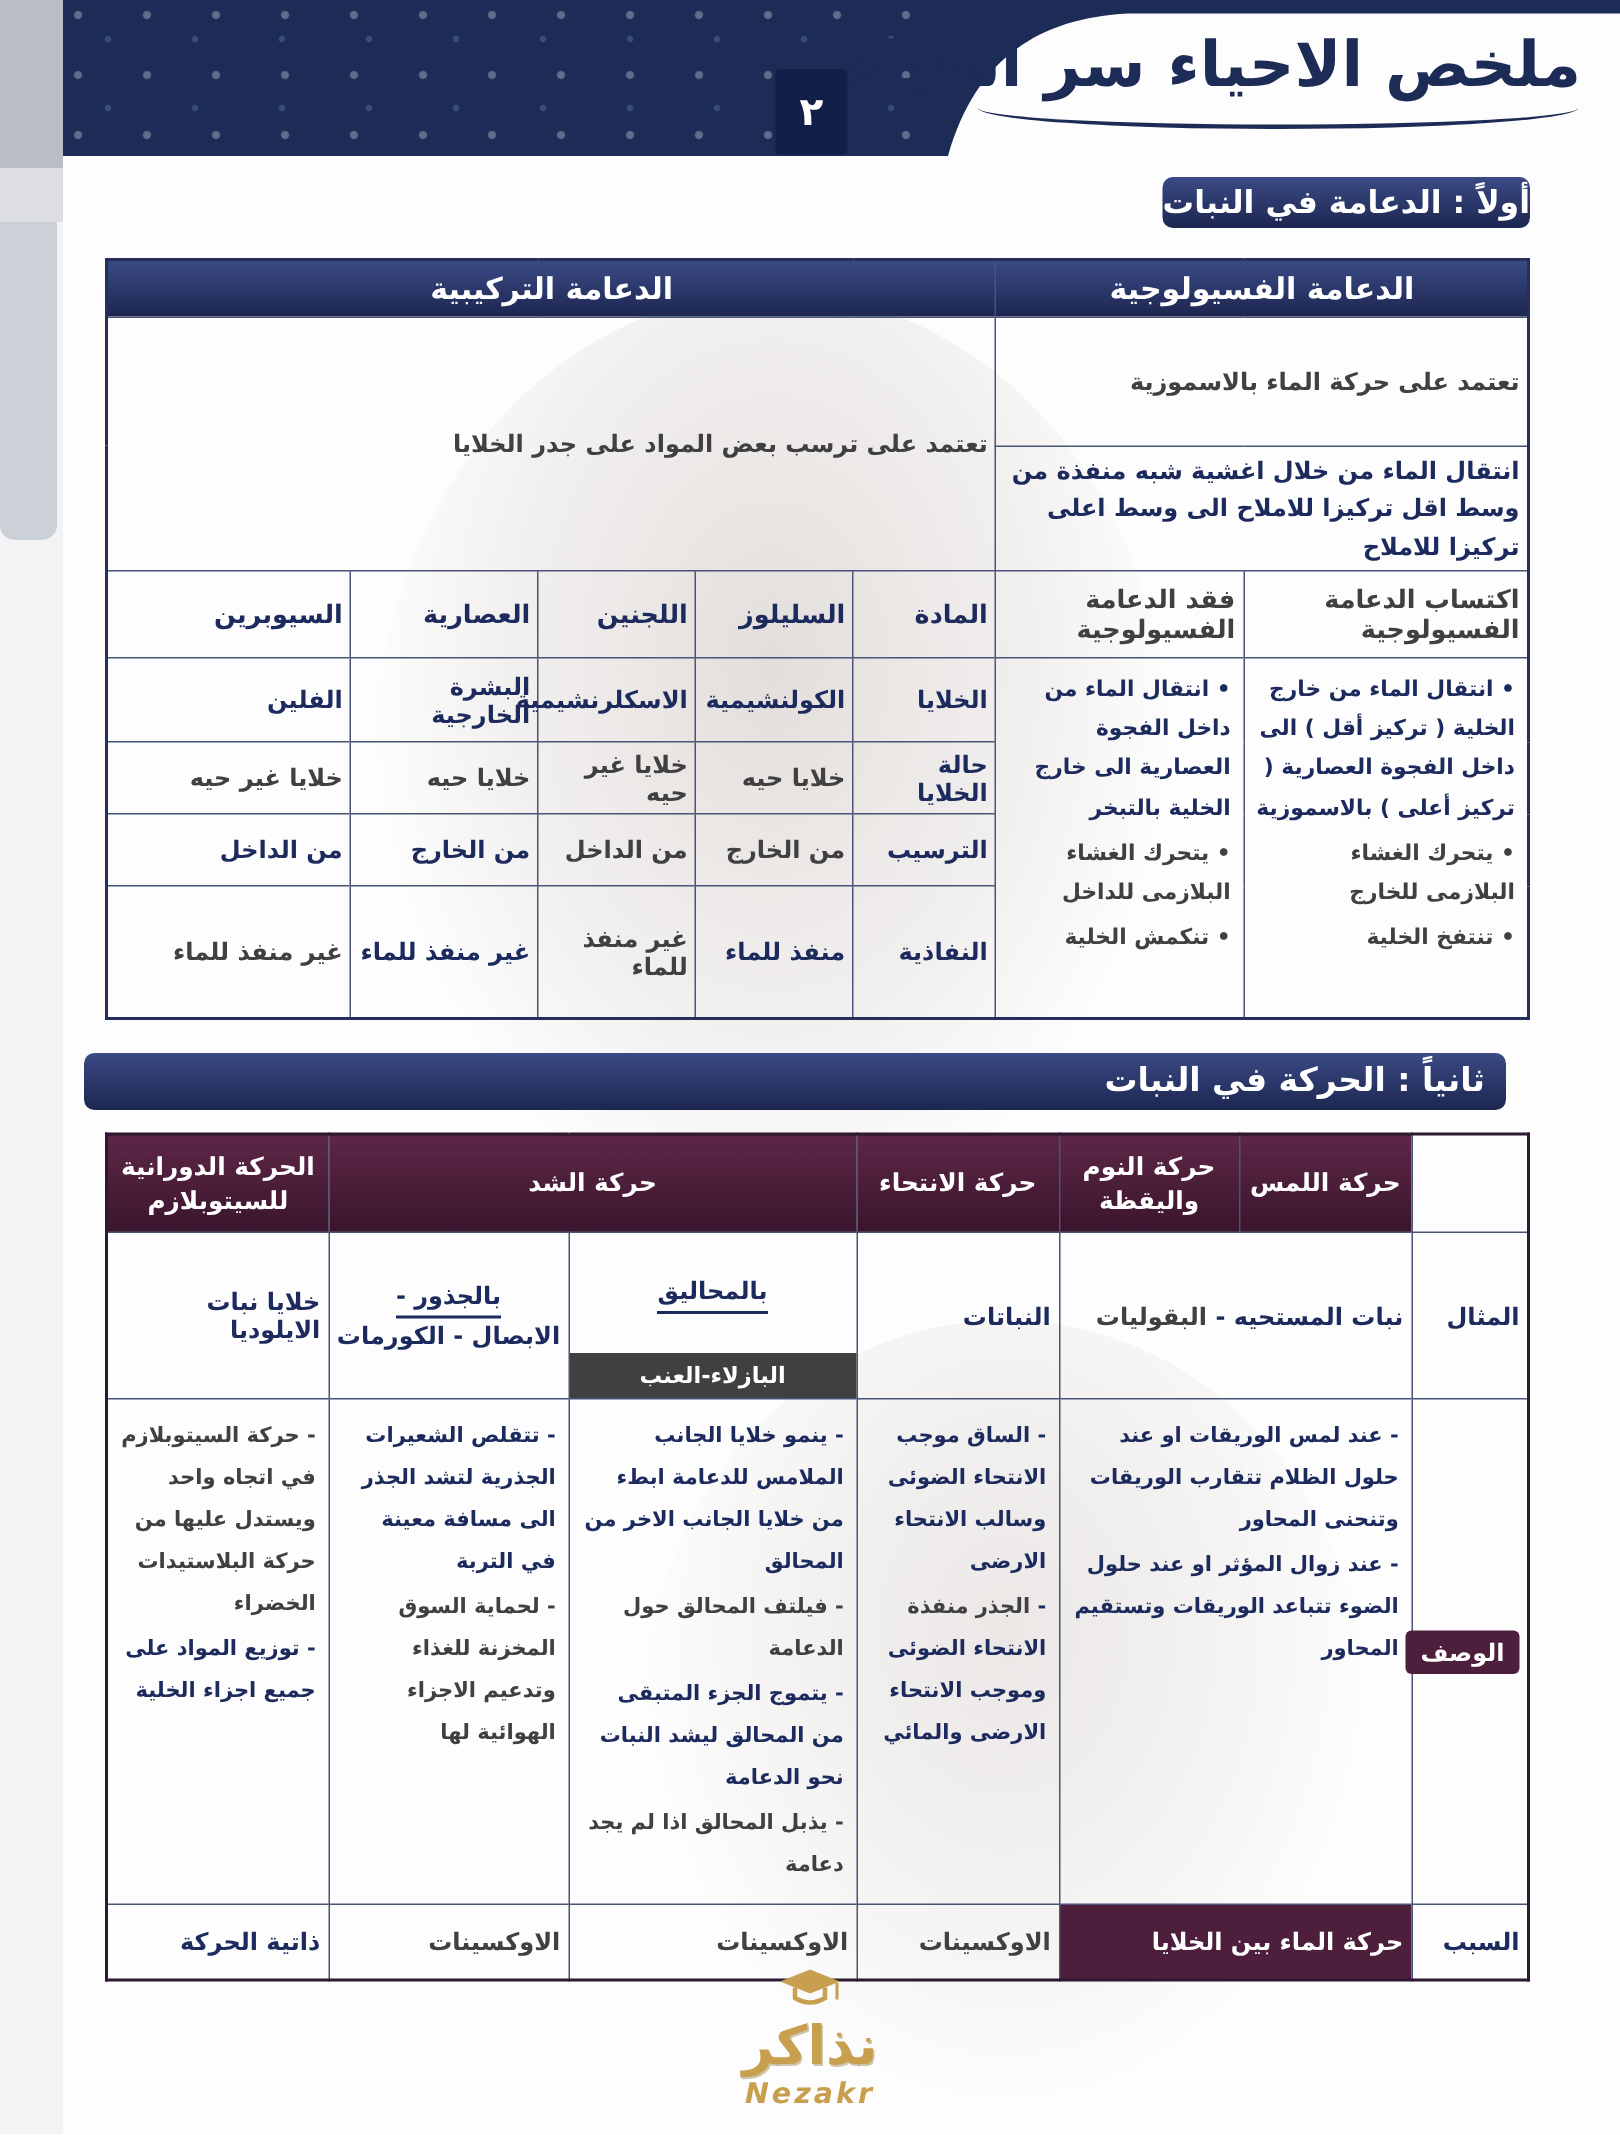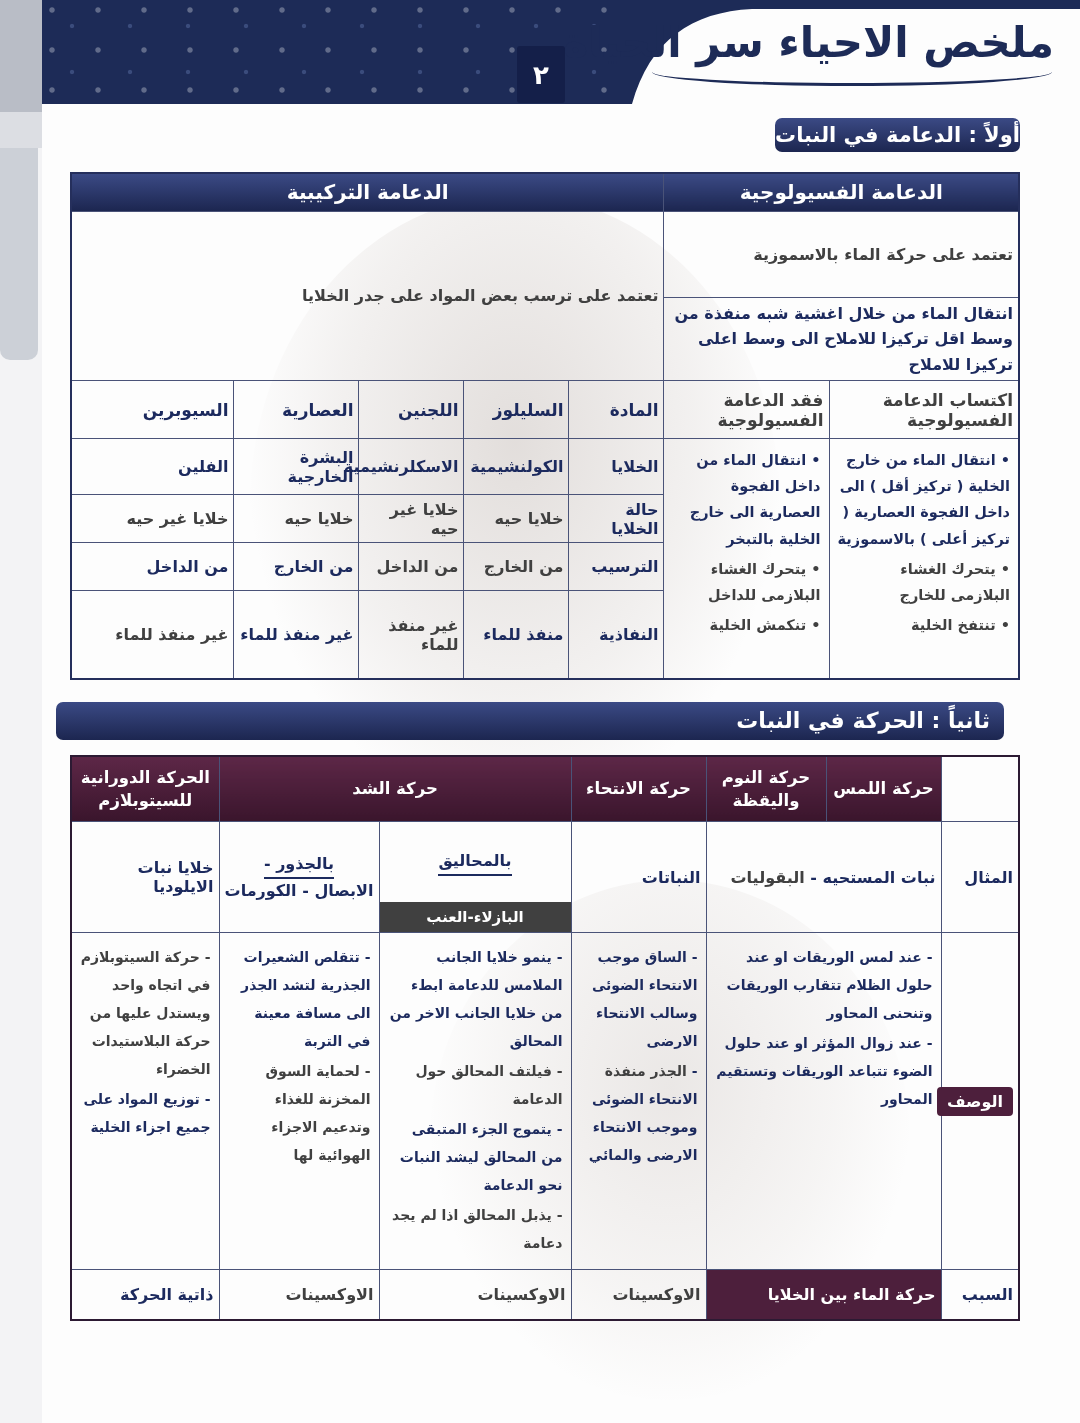--- a/index.html
+++ b/index.html
@@ -305,14 +305,23 @@
         <td class="red">الاوكسينات</td>
         <td class="red">الاوكسينات</td>
         <td class="red">الاوكسينات</td>
         <td class="navy">ذاتية الحركة</td>
       </tr>
     </tbody>
       </table>
 
   </div>
 
+  <div class="brand">
+    <svg width="44" height="28" viewBox="0 0 44 28">
+      <polygon points="22,1 42,9 22,17 2,9" fill="#c79f4e"></polygon>
+      <path d="M12,13 v7 q10,6 20,0 v-7" fill="none" stroke="#c79f4e" stroke-width="3"></path>
+      <line x1="40" y1="10" x2="40" y2="21" stroke="#c79f4e" stroke-width="2"></line>
+    </svg>
+    <div class="ar">نذاكر</div>
+    <div class="en">Nezakr</div>
+  </div>
 
 </div>
 
 </body></html>

